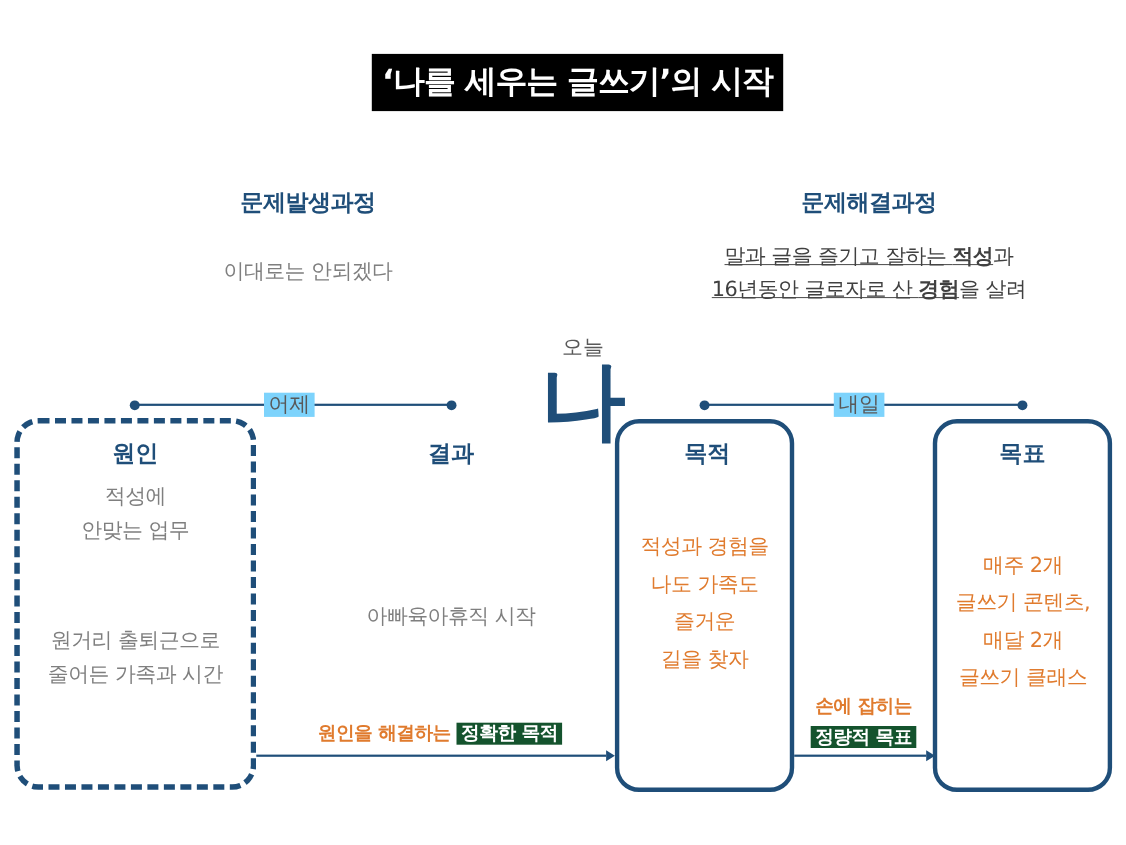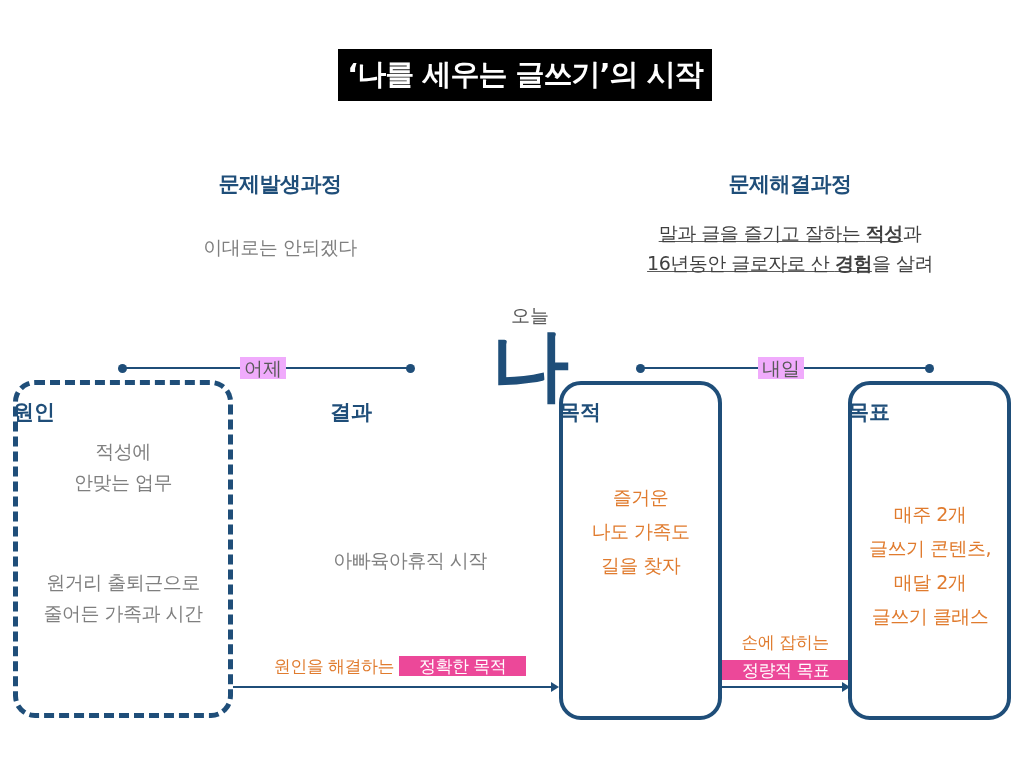--- a/index.html
+++ b/index.html
@@ -29,48 +29,48 @@
   }
   .dark-text .u { text-decoration: underline; text-decoration-color: #595959; }
   .dark-text b { color: #404040; }
   .today-label { color: #595959; font-size: 19px; text-align: center; }
   .today-big {
     color: #1f4e79; font-size: 78px; font-weight: bold; text-align: center; line-height: 78px;
   }
   .timeline-line { height: 2px; background: #1f4e79; }
   .dot { width: 9px; height: 9px; border-radius: 50%; background: #1f4e79; }
   .tl-label {
-    color: #595959; font-size: 19px; background: #f0abfc; padding: 0 4px;
+    color: #595959; font-size: 19px; background: #7dd3fc; padding: 0 4px;
     line-height: 22px;
   }
   .box-dashed {
     border: 5px dashed #1f4e79; border-radius: 22px; box-sizing: border-box;
   }
   .box-solid {
     border: 4px solid #1f4e79; border-radius: 22px; box-sizing: border-box;
     background: #fff;
   }
   .box-title {
-    color: #1f4e79; font-size: 21px; font-weight: bold; 
+    color: #1f4e79; font-size: 21px; font-weight: bold; text-align: center;
   }
   .orange-text {
     color: #e07b2e; font-size: 19px; text-align: center; line-height: 34px;
     letter-spacing: -0.5px;
   }
   .arrow-line { height: 2px; background: #1f4e79; }
   .arrow-head {
     width: 0; height: 0;
     border-top: 5px solid transparent; border-bottom: 5px solid transparent;
     border-left: 8px solid #1f4e79;
   }
   .arrow-label {
-    color: #e07b2e; font-size: 17px; font-weight: normal; text-align: center;
+    color: #e07b2e; font-size: 17px; font-weight: bold; text-align: center;
     letter-spacing: -0.5px; white-space: nowrap;
   }
-  .hl { background: #ec4899; color: #fff; padding: 0 20px; }
+  .hl { background: #14532d; color: #fff; padding: 0 4px; }
 </style>
 </head>
 <body>
 
 <div class="abs title-bar">‘나를 세우는 글쓰기’의 시작</div>
 
 <div class="abs section-head" style="left:150px; top:170px; width:260px;">문제발생과정</div>
 <div class="abs gray-text" style="left:120px; top:232px; width:320px;">
   <div>이대로는 안되겠다</div>
 </div>
@@ -118,22 +118,23 @@
 
 <div class="abs arrow-label" style="left:240px; top:655px; width:320px;">
   <span>원인을 해결하는 </span><span class="hl">정확한 목적</span>
 </div>
 <div class="abs arrow-line" style="left:233px; top:686px; width:318px;"></div>
 <div class="abs arrow-head" style="left:551px; top:682px;"></div>
 
 <div class="abs box-solid" style="left:559px; top:381px; width:163px; height:339px;"></div>
 <div class="abs box-title" style="left:559px; top:398px; width:168px;">목적</div>
 <div class="abs orange-text" style="left:559px; top:480px; width:163px;">
+  <div>적성과 경험을</div>
+  <div>나도 가족도</div>
   <div>즐거운</div>
-  <div>나도 가족도</div>
   <div>길을 찾자</div>
 </div>
 
 <div class="abs arrow-label" style="left:722px; top:628px; width:126px; line-height:28px;">
   <div>손에 잡히는</div>
   <div><span class="hl">정량적 목표</span></div>
 </div>
 <div class="abs arrow-line" style="left:722px; top:686px; width:120px;"></div>
 <div class="abs arrow-head" style="left:842px; top:682px;"></div>
 

